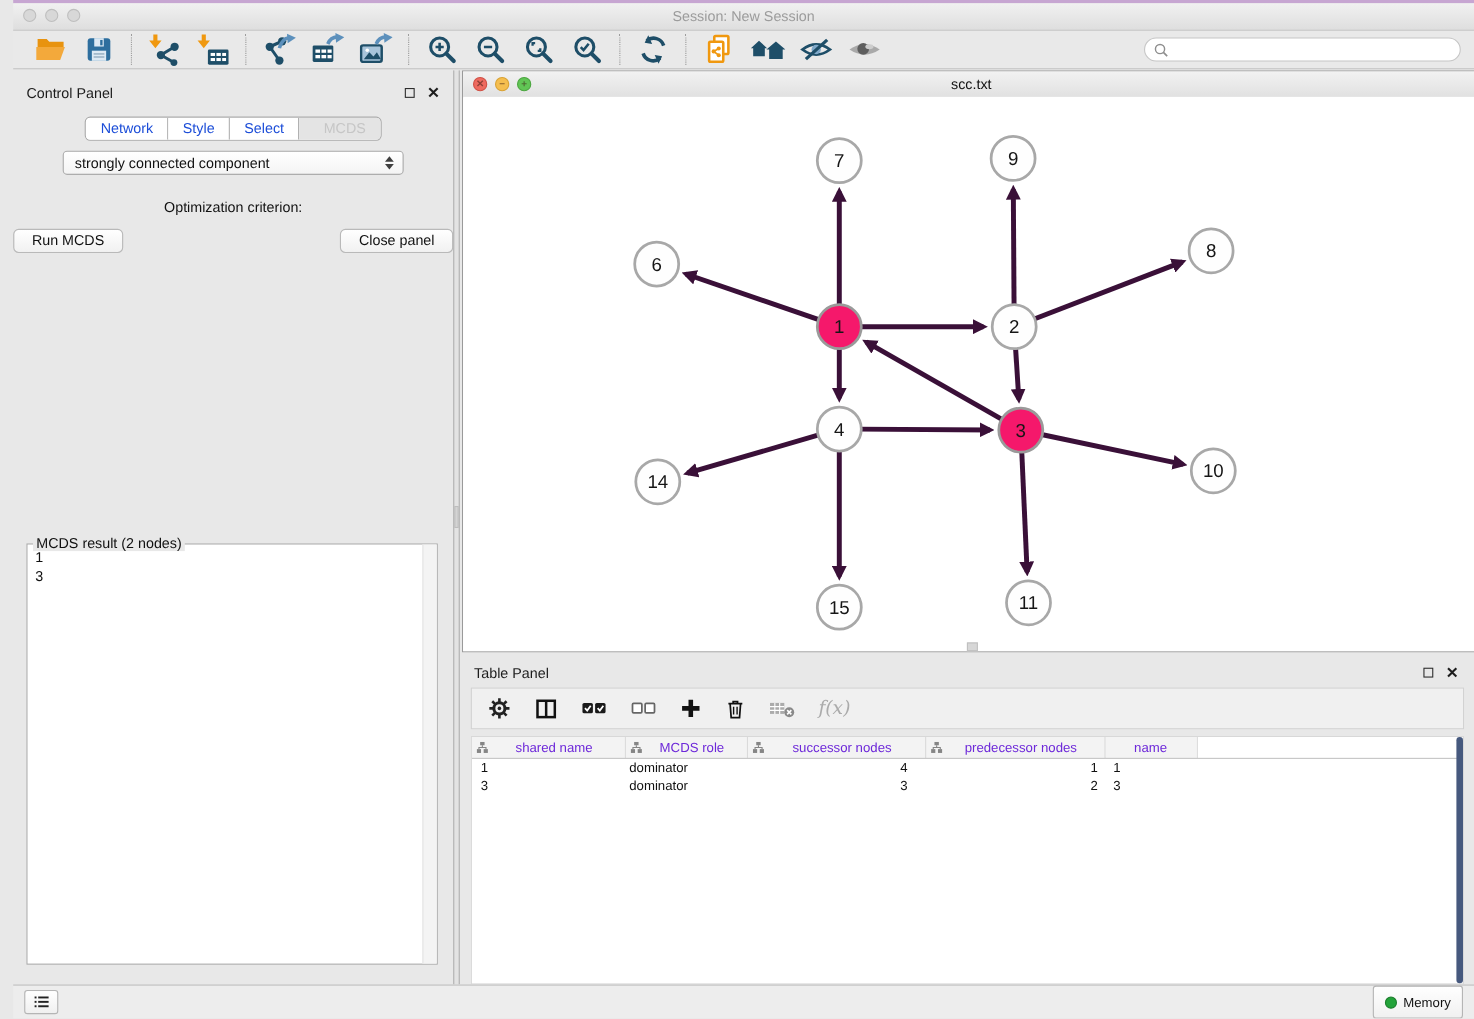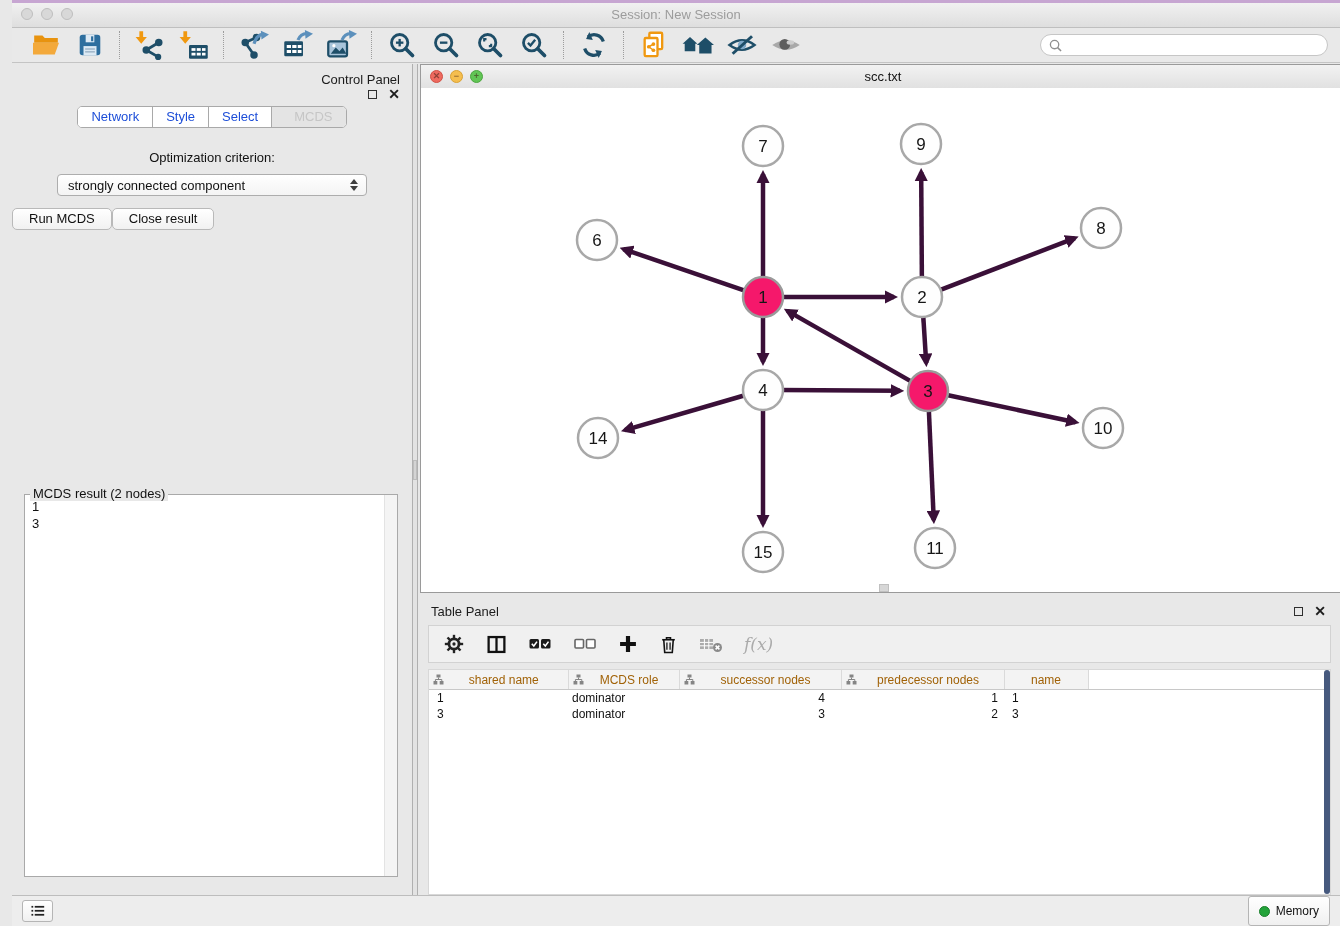--- a/index.html
+++ b/index.html
@@ -28,37 +28,37 @@
                border:1px solid #C6C6C6;border-radius:12px;display:flex;align-items:center;
                padding-left:8px;box-sizing:border-box;}
   .search-wrap input{border:none;outline:none;flex:1;height:18px;font-size:13px;
                      background:transparent;margin-left:5px;font-family:inherit;}
 
   
   #main{position:absolute;top:64px;left:0;right:0;bottom:31px;background:#E8E8E8;}
 
   
   #control-panel{position:absolute;top:0;left:0;width:400px;bottom:0;background:#E8E8E8;}
-  .panel-header{height:24px;display:flex;align-items:flex-end;padding:8px 12px 0;font-size:13px;color:#1C1C1C;flex-direction:column;}
+  .panel-header{height:24px;display:flex;align-items:center;padding:8px 12px 0;font-size:13px;color:#1C1C1C;}
   .hdr-icons{margin-left:auto;display:flex;gap:11px;align-items:center;}
   .float-btn{width:9px;height:9px;border:1.5px solid #2E2E2E;display:inline-block;background:transparent;padding:0;}
   .close-btn{font-size:14px;font-weight:bold;color:#1C1C1C;line-height:1;background:none;border:none;padding:0;}
   .seg-ctl{display:flex;border:1px solid #A9A9A9;border-radius:5px;overflow:hidden;background:#fff;font-size:13px;}
   .seg{padding:2px 13px 3px;border-right:1px solid #A9A9A9;color:#1d4ed8;background:#fff;white-space:nowrap;}
   .seg:last-child{border-right:none;padding-left:22px;}
   .seg.dim{background:#E4E4E4;color:#C6C6C6;}
   #cp-tabs{display:flex;justify-content:center;margin-top:10px;}
   #opt-label{margin-top:22px;text-align:center;font-size:13px;color:#111;}
   #criterion{margin:9px 45px 0;height:22px;border:1px solid #ADADAD;border-radius:4px;
              background:linear-gradient(#FFF,#F4F4F4);display:flex;align-items:center;
              padding:0 8px 0 10px;font-size:13px;box-sizing:border-box;color:#111;}
   .chevs{margin-left:auto;display:flex;flex-direction:column;gap:2px;}
   .chev-up{width:0;height:0;border-left:4px solid transparent;border-right:4px solid transparent;border-bottom:5px solid #3F3F3F;}
   .chev-dn{width:0;height:0;border-left:4px solid transparent;border-right:4px solid transparent;border-top:5px solid #3F3F3F;}
-  #cp-buttons{display:flex;justify-content:flex-start;margin-top:12px;}
+  #cp-buttons{display:flex;justify-content:space-between;margin-top:12px;}
   .mac-btn{background:linear-gradient(#FFFFFF,#F1F1F1);border:1px solid #B9B9B9;border-radius:5px;
            font-size:13px;padding:2px 16px 3px;font-family:inherit;color:#111;}
   #result-box{position:absolute;left:12px;right:14px;top:430px;bottom:18px;
               border:1px solid #A9A9A9;background:#fff;}
   #result-legend{position:absolute;top:422px;left:18px;background:#E8E8E8;padding:0 3px;
                  font-size:13px;color:#111;z-index:2;}
   #result-lines{position:absolute;inset:0 13px 0 0;padding:3px 0 0 7px;font-size:13px;line-height:17px;color:#111;}
   .result-scroll{position:absolute;top:0;right:0;bottom:0;width:12px;background:#F4F4F4;border-left:1px solid #E3E3E3;}
 
   
@@ -92,21 +92,21 @@
               display:flex;align-items:center;gap:21px;padding:0 14px;box-sizing:border-box;}
   .icon-btn{background:none;border:none;padding:0;display:flex;align-items:center;cursor:default;}
   .fx{font-family:"DejaVu Serif","Liberation Serif",serif;font-style:italic;color:#ABABAB;font-size:17px;}
   .tp-table{margin:6px 9px 0 10px;background:#fff;flex:1;position:relative;overflow:hidden;
             border:1px solid #D8D8D8;}
   table{border-collapse:collapse;table-layout:fixed;width:100%;font-size:12px;}
   th{height:19px;background:#F3F3F3;border-right:1px solid #DADADA;border-bottom:1px solid #C8C8C8;
      font-weight:normal;font-size:12px;padding:0;}
   th.filler{background:#fff;border-right:none;}
   .th-inner{display:flex;align-items:center;padding:0 4px;}
-  .th-label{flex:1;text-align:center;color:#a16207;}
+  .th-label{flex:1;text-align:center;color:#6d28d9;}
   td{height:16px;padding:0 8px;color:#111;white-space:nowrap;overflow:hidden;}
   td.rt{text-align:right;padding-right:16px;}
   td.rt2{text-align:right;padding-right:6px;}
   td.role{padding-left:4px;}
   .tbl-scroll-thumb{position:absolute;top:0;right:0;width:6px;height:100%;background:#46597E;border-radius:3px;}
   .tp-tabs{height:38px;display:flex;align-items:center;justify-content:center;}
 
   
   #status-bar{position:absolute;bottom:0;left:0;right:0;height:31px;background:#EDEDED;
               border-top:1px solid #BDBDBD;display:flex;align-items:center;padding:0 10px;box-sizing:border-box;}
@@ -306,31 +306,31 @@
         </span>
       </div>
       <div id="cp-tabs">
         <div class="seg-ctl">
           <span class="seg">Network</span>
           <span class="seg">Style</span>
           <span class="seg">Select</span>
           <span class="seg dim">MCDS</span>
         </div>
       </div>
-      <div id="opt-label">Optimization criterion:</div>
       <div id="criterion">
         <span>strongly connected component</span>
         <span class="chevs">
           <span class="chev-up"></span>
             <span class="chev-dn"></span>
         </span>
       </div>
+      <div id="opt-label">Optimization criterion:</div>
       <div id="cp-buttons">
         <button class="mac-btn">Run MCDS</button>
-        <button class="mac-btn">Close result</button>
+        <button class="mac-btn">Close panel</button>
       </div>
       <span id="result-legend">MCDS result (2 nodes)</span>
       <div id="result-box">
         <div id="result-lines">
           <div>1</div>
           <div>3</div>
         </div>
         <span class="result-scroll"></span>
       </div>
     </div>

